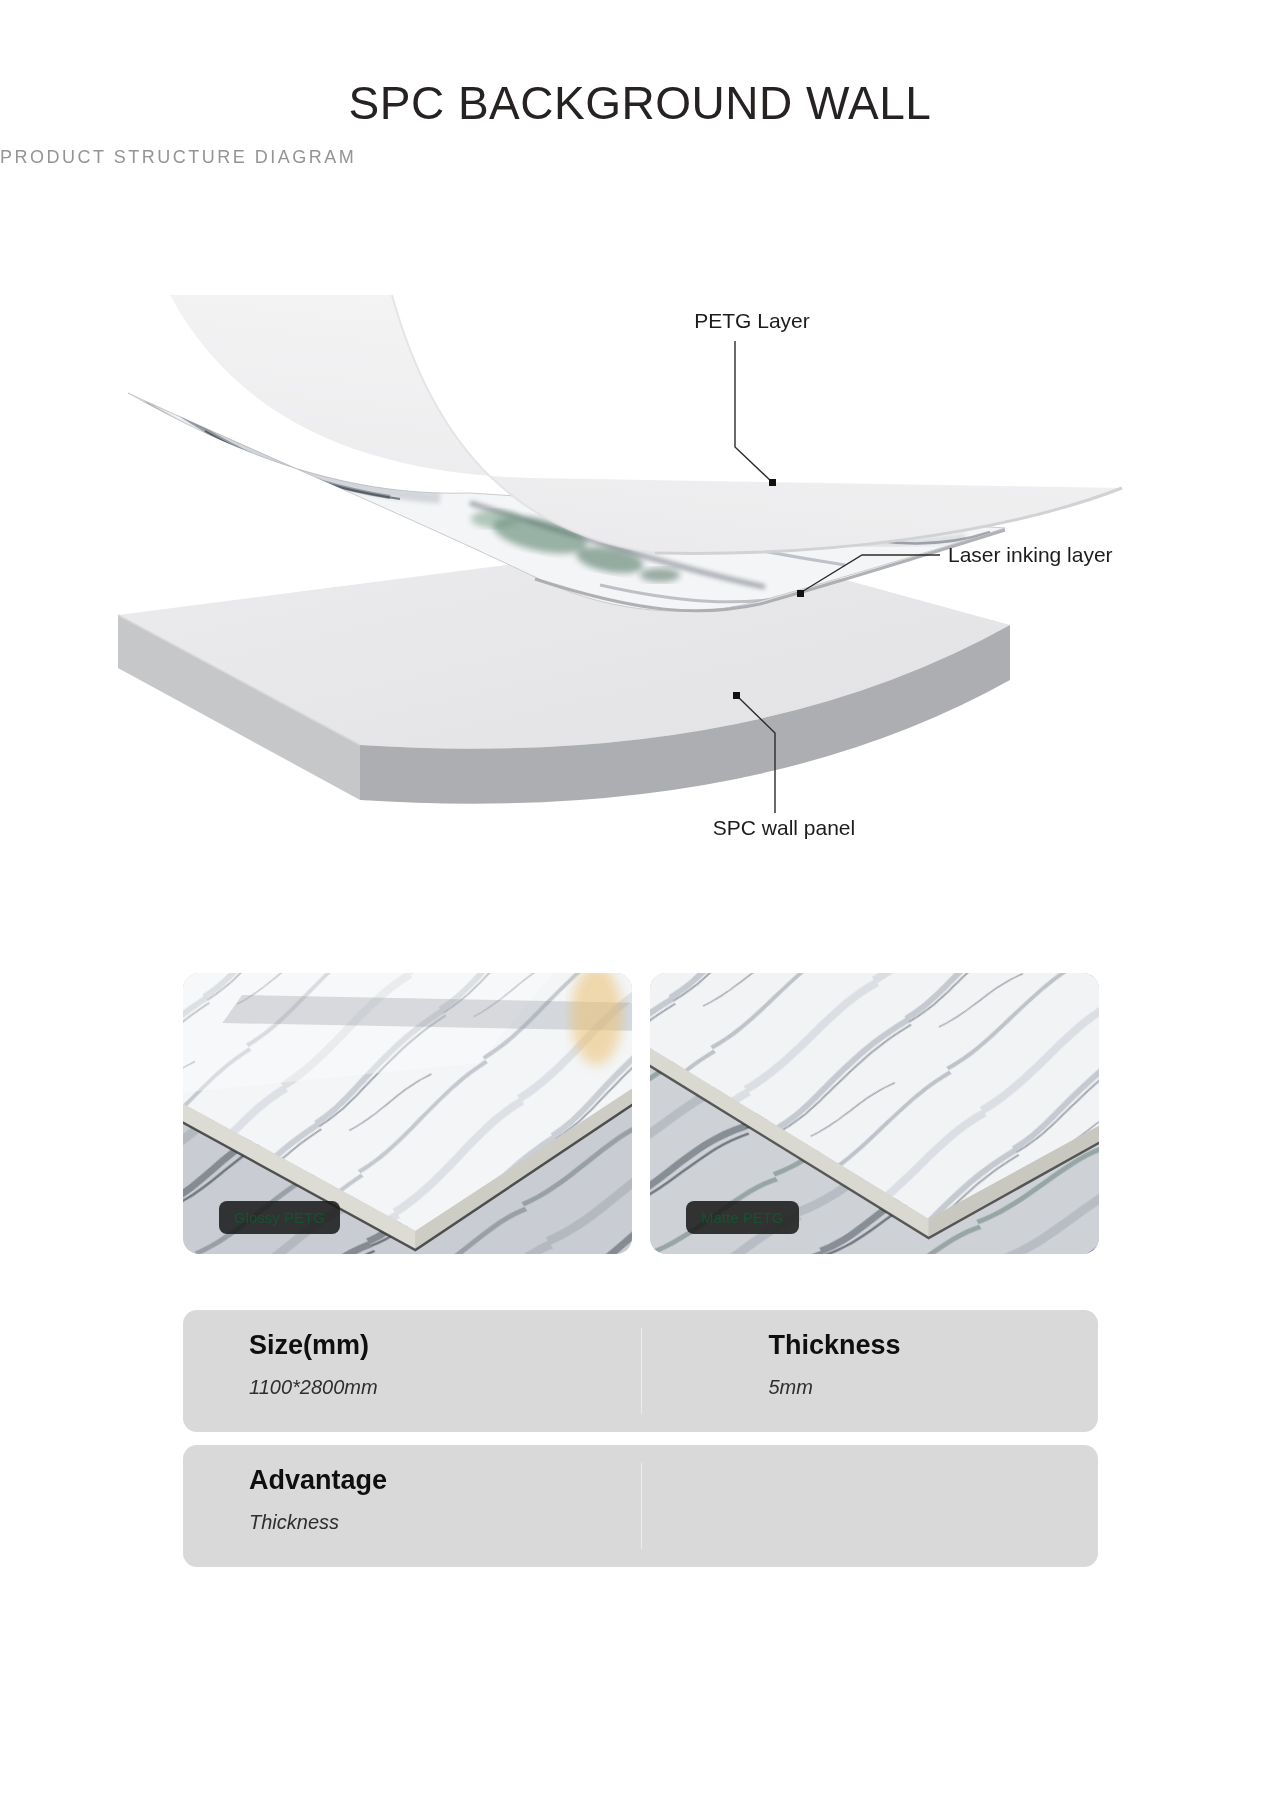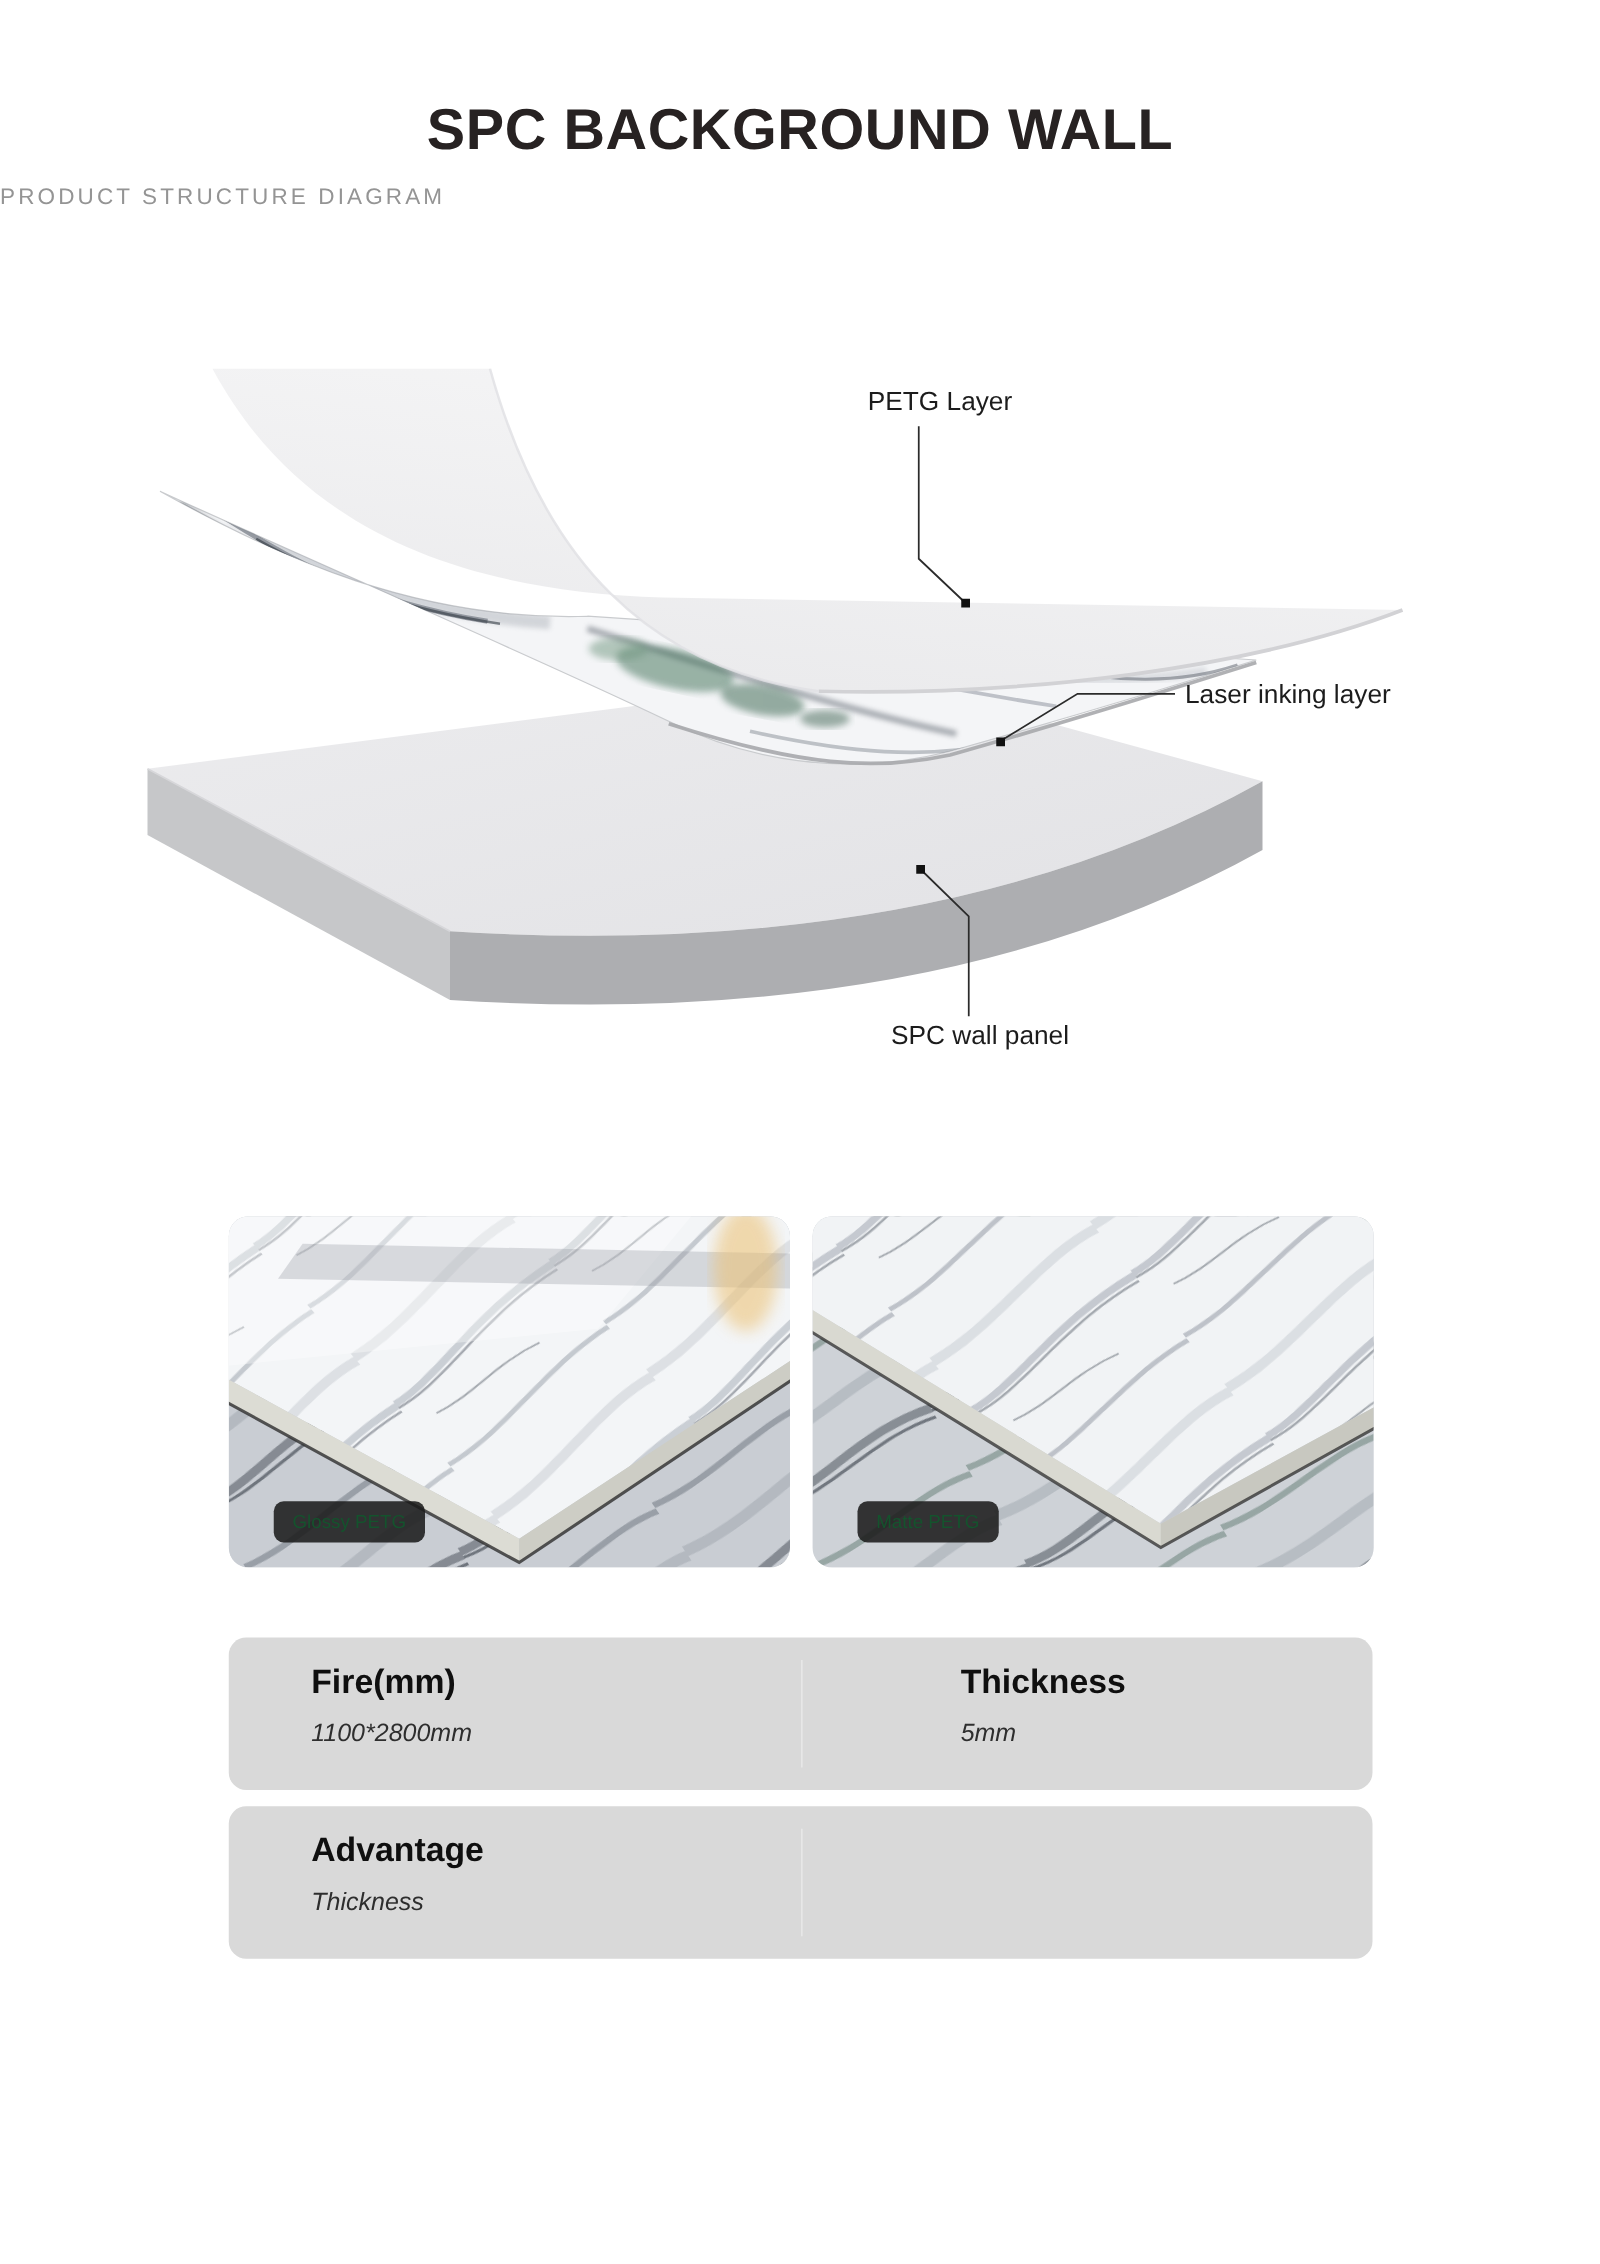--- a/index.html
+++ b/index.html
@@ -1,19 +1,19 @@
 <!DOCTYPE html>
 <html><head>
 <meta charset="utf-8">
 <style>
   html,body{margin:0;padding:0;background:#ffffff;}
   .page{position:relative;width:1280px;height:1811px;background:#fff;overflow:hidden;
         font-family:"Liberation Sans", sans-serif;}
   .title{position:absolute;top:76px;left:0;width:100%;text-align:center;
-         font-size:46px;font-weight:700;letter-spacing:0.5px;color:#272222;}
+         font-size:46px;font-weight:400;letter-spacing:0.5px;color:#272222;}
   .subtitle{position:absolute;top:147px;left:0;width:100%;text-align:left;
             font-size:18px;font-weight:400;letter-spacing:2.5px;color:#949494;}
   .diagram{position:absolute;top:235px;left:0;width:1280px;height:620px;}
   .diagram text{font-family:"Liberation Sans", sans-serif;font-size:21px;fill:#1c1c1c;}
   .samples{position:absolute;top:973px;left:183px;width:916px;height:281px;
            display:flex;gap:18px;}
   .sample{position:relative;flex:1;border-radius:16px;overflow:hidden;background:#dfe2e5;}
   .sample svg{display:block;width:100%;height:100%;}
   .badge{position:absolute;left:36px;bottom:20px;background:rgba(26,26,26,0.87);
          color:#14532d;font-size:15px;padding:9px 15px;border-radius:8px;line-height:1;}
@@ -165,21 +165,21 @@
       </svg>
       <div class="badge">Matte PETG</div>
     </div>
   </div>
 
   <div class="specs">
 
     <div class="spec-row">
       <div class="divider"></div>
       <div class="cell left">
-        <div class="spec-label">Fire(mm)</div>
+        <div class="spec-label">Size(mm)</div>
         <div class="spec-value">1100*2800mm</div>
       </div>
       <div class="cell right">
         <div class="spec-label">Thickness</div>
         <div class="spec-value">5mm</div>
       </div>
     </div>
 
 
     <div class="spec-row">

